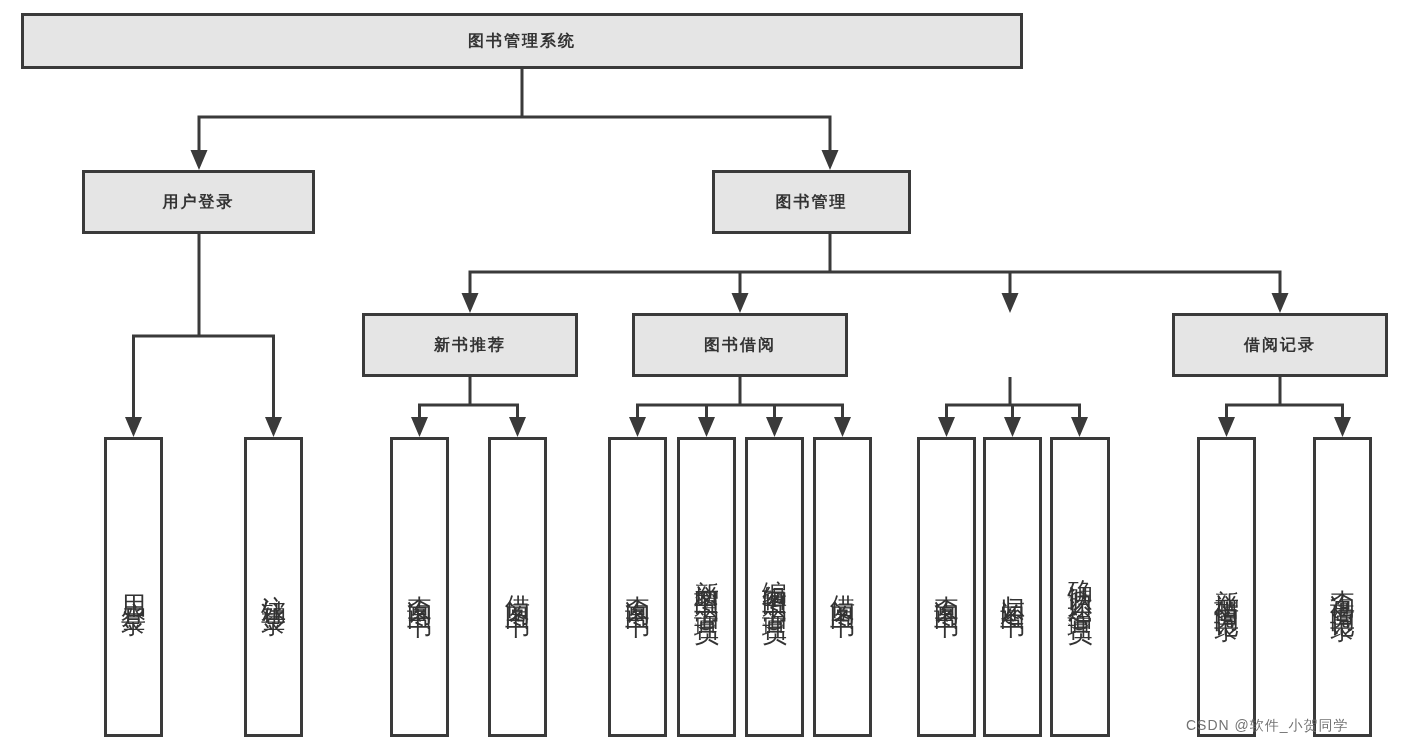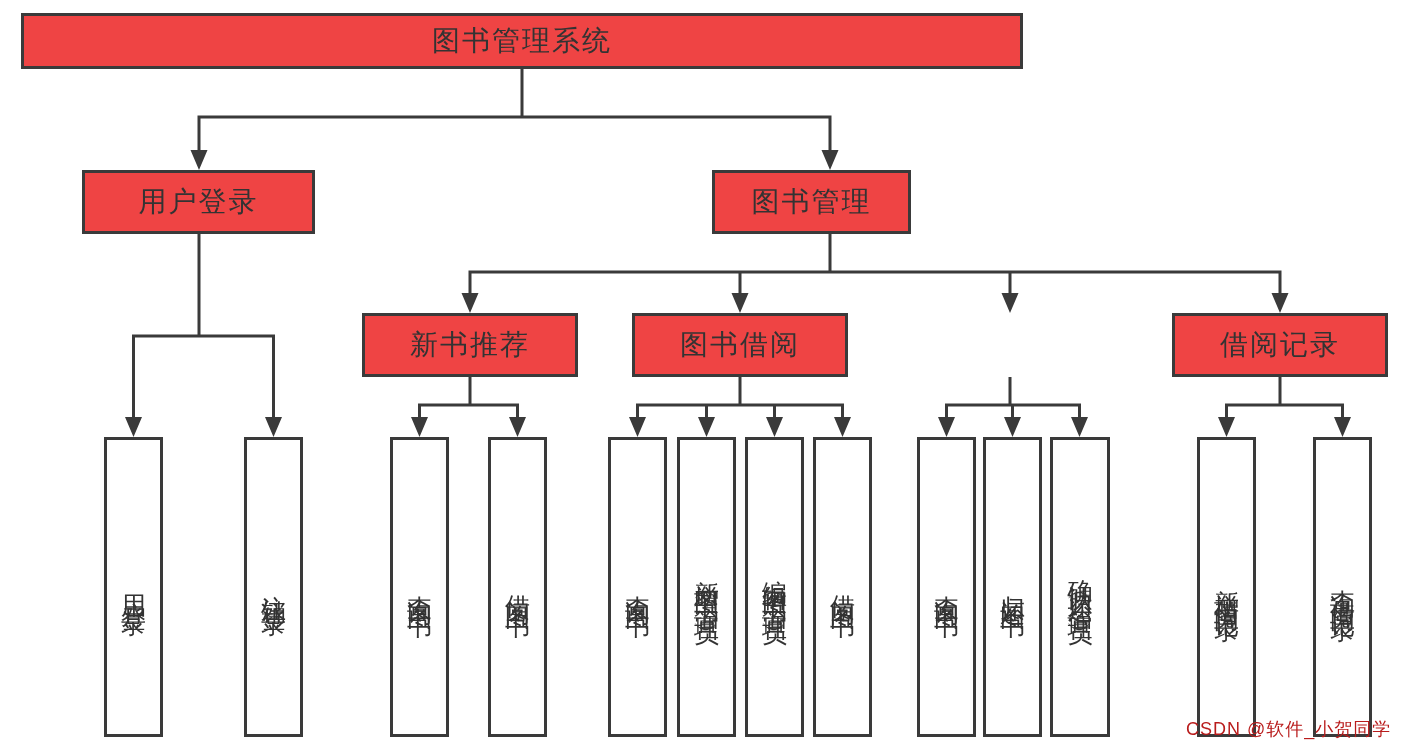--- a/index.html
+++ b/index.html
@@ -13,28 +13,29 @@
   }
   .stage * { box-sizing: border-box; }
   svg.wires {
     position: absolute;
     left: 0; top: 0;
     width: 1405px; height: 747px;
   }
   .node {
     position: absolute;
     border: 3px solid #3a3a3a;
-    background: #ef4444;
+    background: #e5e5e5;
     display: flex;
     align-items: center;
     justify-content: center;
-    font-size: 28px;
+    font-size: 16px;
     letter-spacing: 2px;
     color: #333333;
     white-space: nowrap;
+    font-weight: bold;
   }
   .leaf {
     position: absolute;
     border: 3px solid #3a3a3a;
     background: #ffffff;
     display: flex;
     align-items: center;
     justify-content: center;
     writing-mode: vertical-rl;
     font-size: 25px;
@@ -42,23 +43,23 @@
     color: #333333;
     width: 59px;
     height: 300px;
     top: 437px;
     line-height: 1;
   }
   .watermark {
     position: absolute;
     left: 1186px;
     top: 717px;
-    font-size: 18px;
+    font-size: 14px;
     letter-spacing: 1px;
-    color: #b91c1c;
+    color: #737373;
     white-space: nowrap;
     z-index: 5;
   }
 </style>
 </head>
 <body>
 
 <div class="stage">
 
   <svg class="wires" viewBox="0 0 1405 747">

